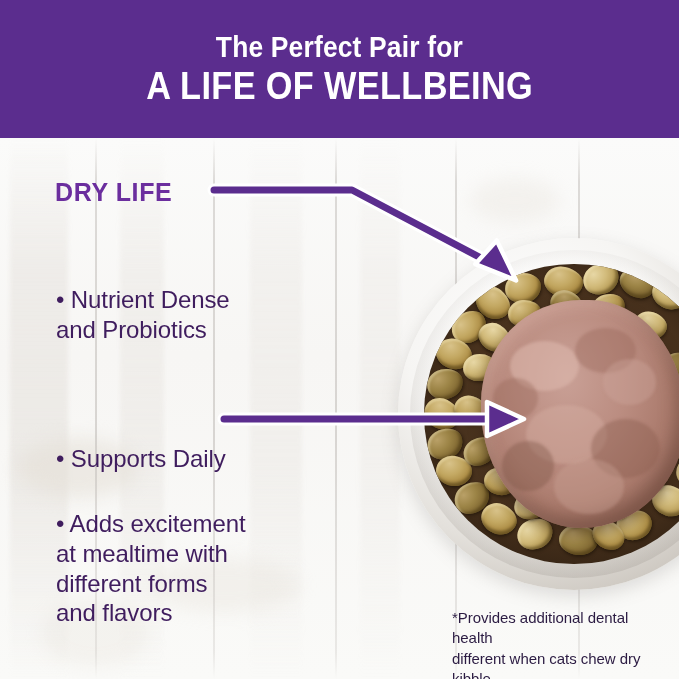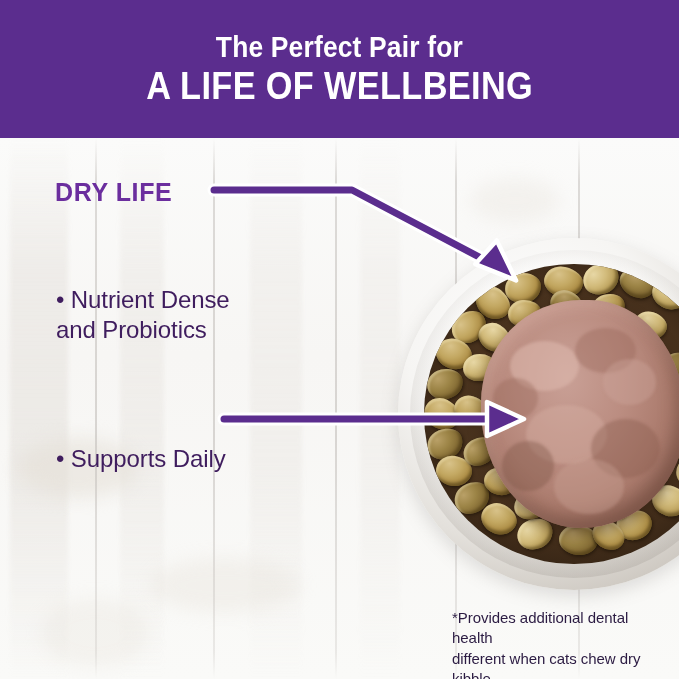--- a/index.html
+++ b/index.html
@@ -325,19 +325,25 @@
   <div class="bullet-block" style="left:56px; top:285px; width:330px;">
     <div>• Nutrient Dense</div>
     <div>and Probiotics</div>
   </div>
 
 
   <div class="bullet-block" style="left:56px; top:444px; width:330px;">
     <div>• Supports Daily</div>
   </div>
 
+  <div class="bullet-block" style="left:56px; top:509px; width:330px;">
+    <div>• Adds excitement</div>
+    <div>at mealtime with</div>
+    <div>different forms</div>
+    <div>and flavors</div>
+  </div>
 
   <div class="footnote" style="left:452px; top:608px; width:220px;">
     <div>*Provides additional dental health</div>
     <div>different when cats chew dry kibble</div>
   </div>
 
 </div>
 
 </body></html>

